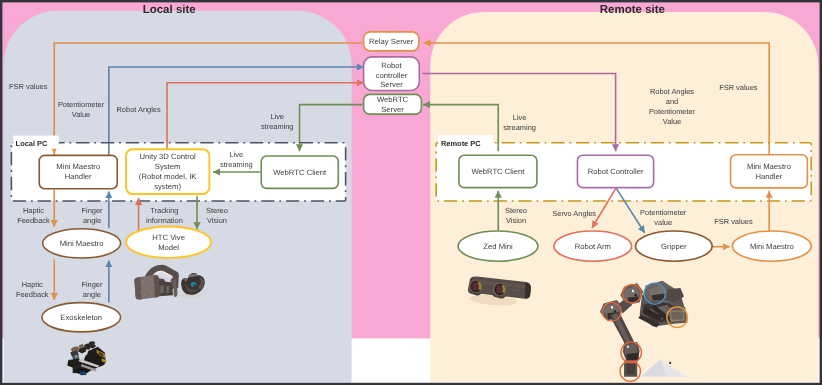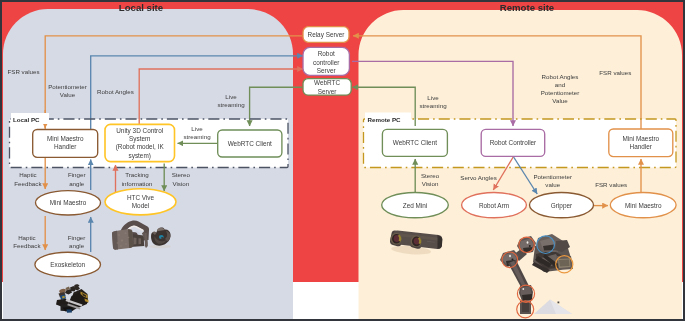--- a/index.html
+++ b/index.html
@@ -1,17 +1,17 @@
 <!DOCTYPE html>
 <html><head>
 <meta charset="utf-8">
 <style>
   html,body{margin:0;padding:0;background:#fff;}
   body{width:685px;height:321px;overflow:hidden;font-family:"Liberation Sans",sans-serif;}
-  #root{position:relative;width:685px;height:282px;background:#ef4444;}
+  #root{position:relative;width:685px;height:282px;background:#f9a8d4;}
   #frame{position:absolute;left:0;top:0;width:685px;height:321px;border:2.2px solid #33353c;box-sizing:border-box;pointer-events:none;}
   svg.layer{position:absolute;left:0;top:0;width:685px;height:321px;}
   .ttl{font-weight:bold;font-size:9.6px;fill:#2d2d2d;text-anchor:middle;}
   .grplbl{font-weight:bold;font-size:6.2px;fill:#2a2a2a;}
   .edgelbl{font-size:6.2px;fill:#3c3c3c;text-anchor:middle;}
   .nodelbl{font-size:6.4px;fill:#3c3c3c;text-anchor:middle;}
 </style>
 </head>
 <body>
 

